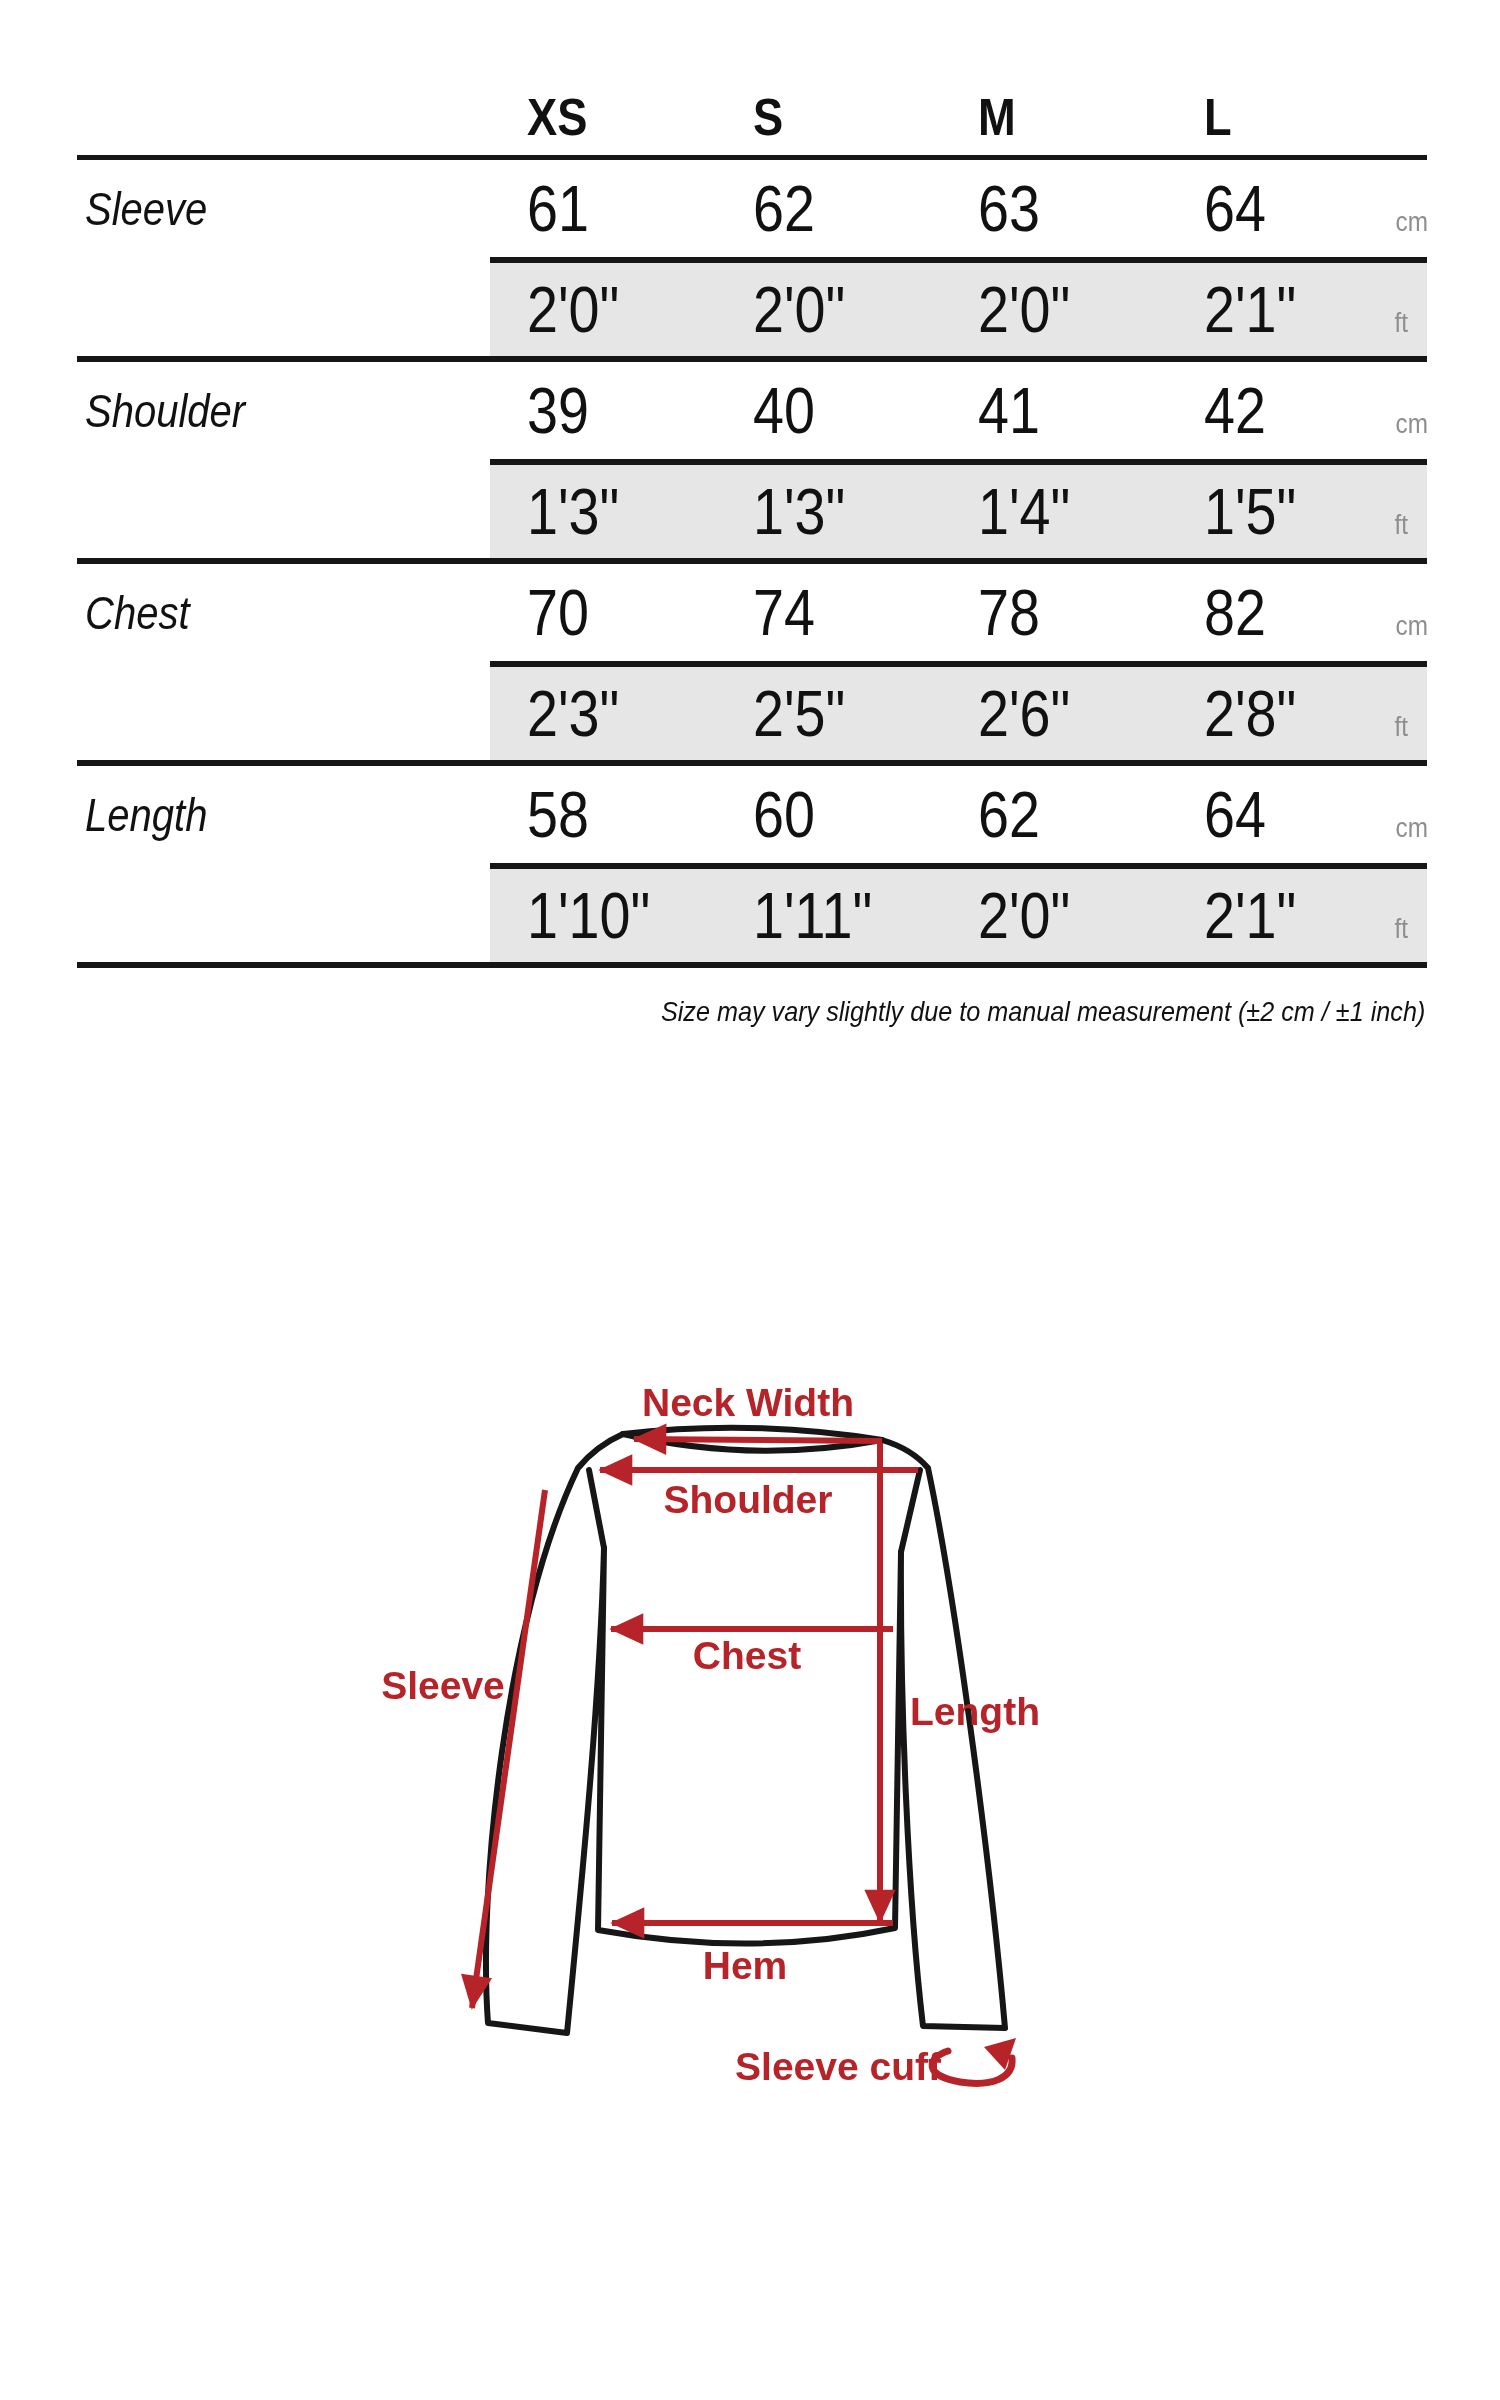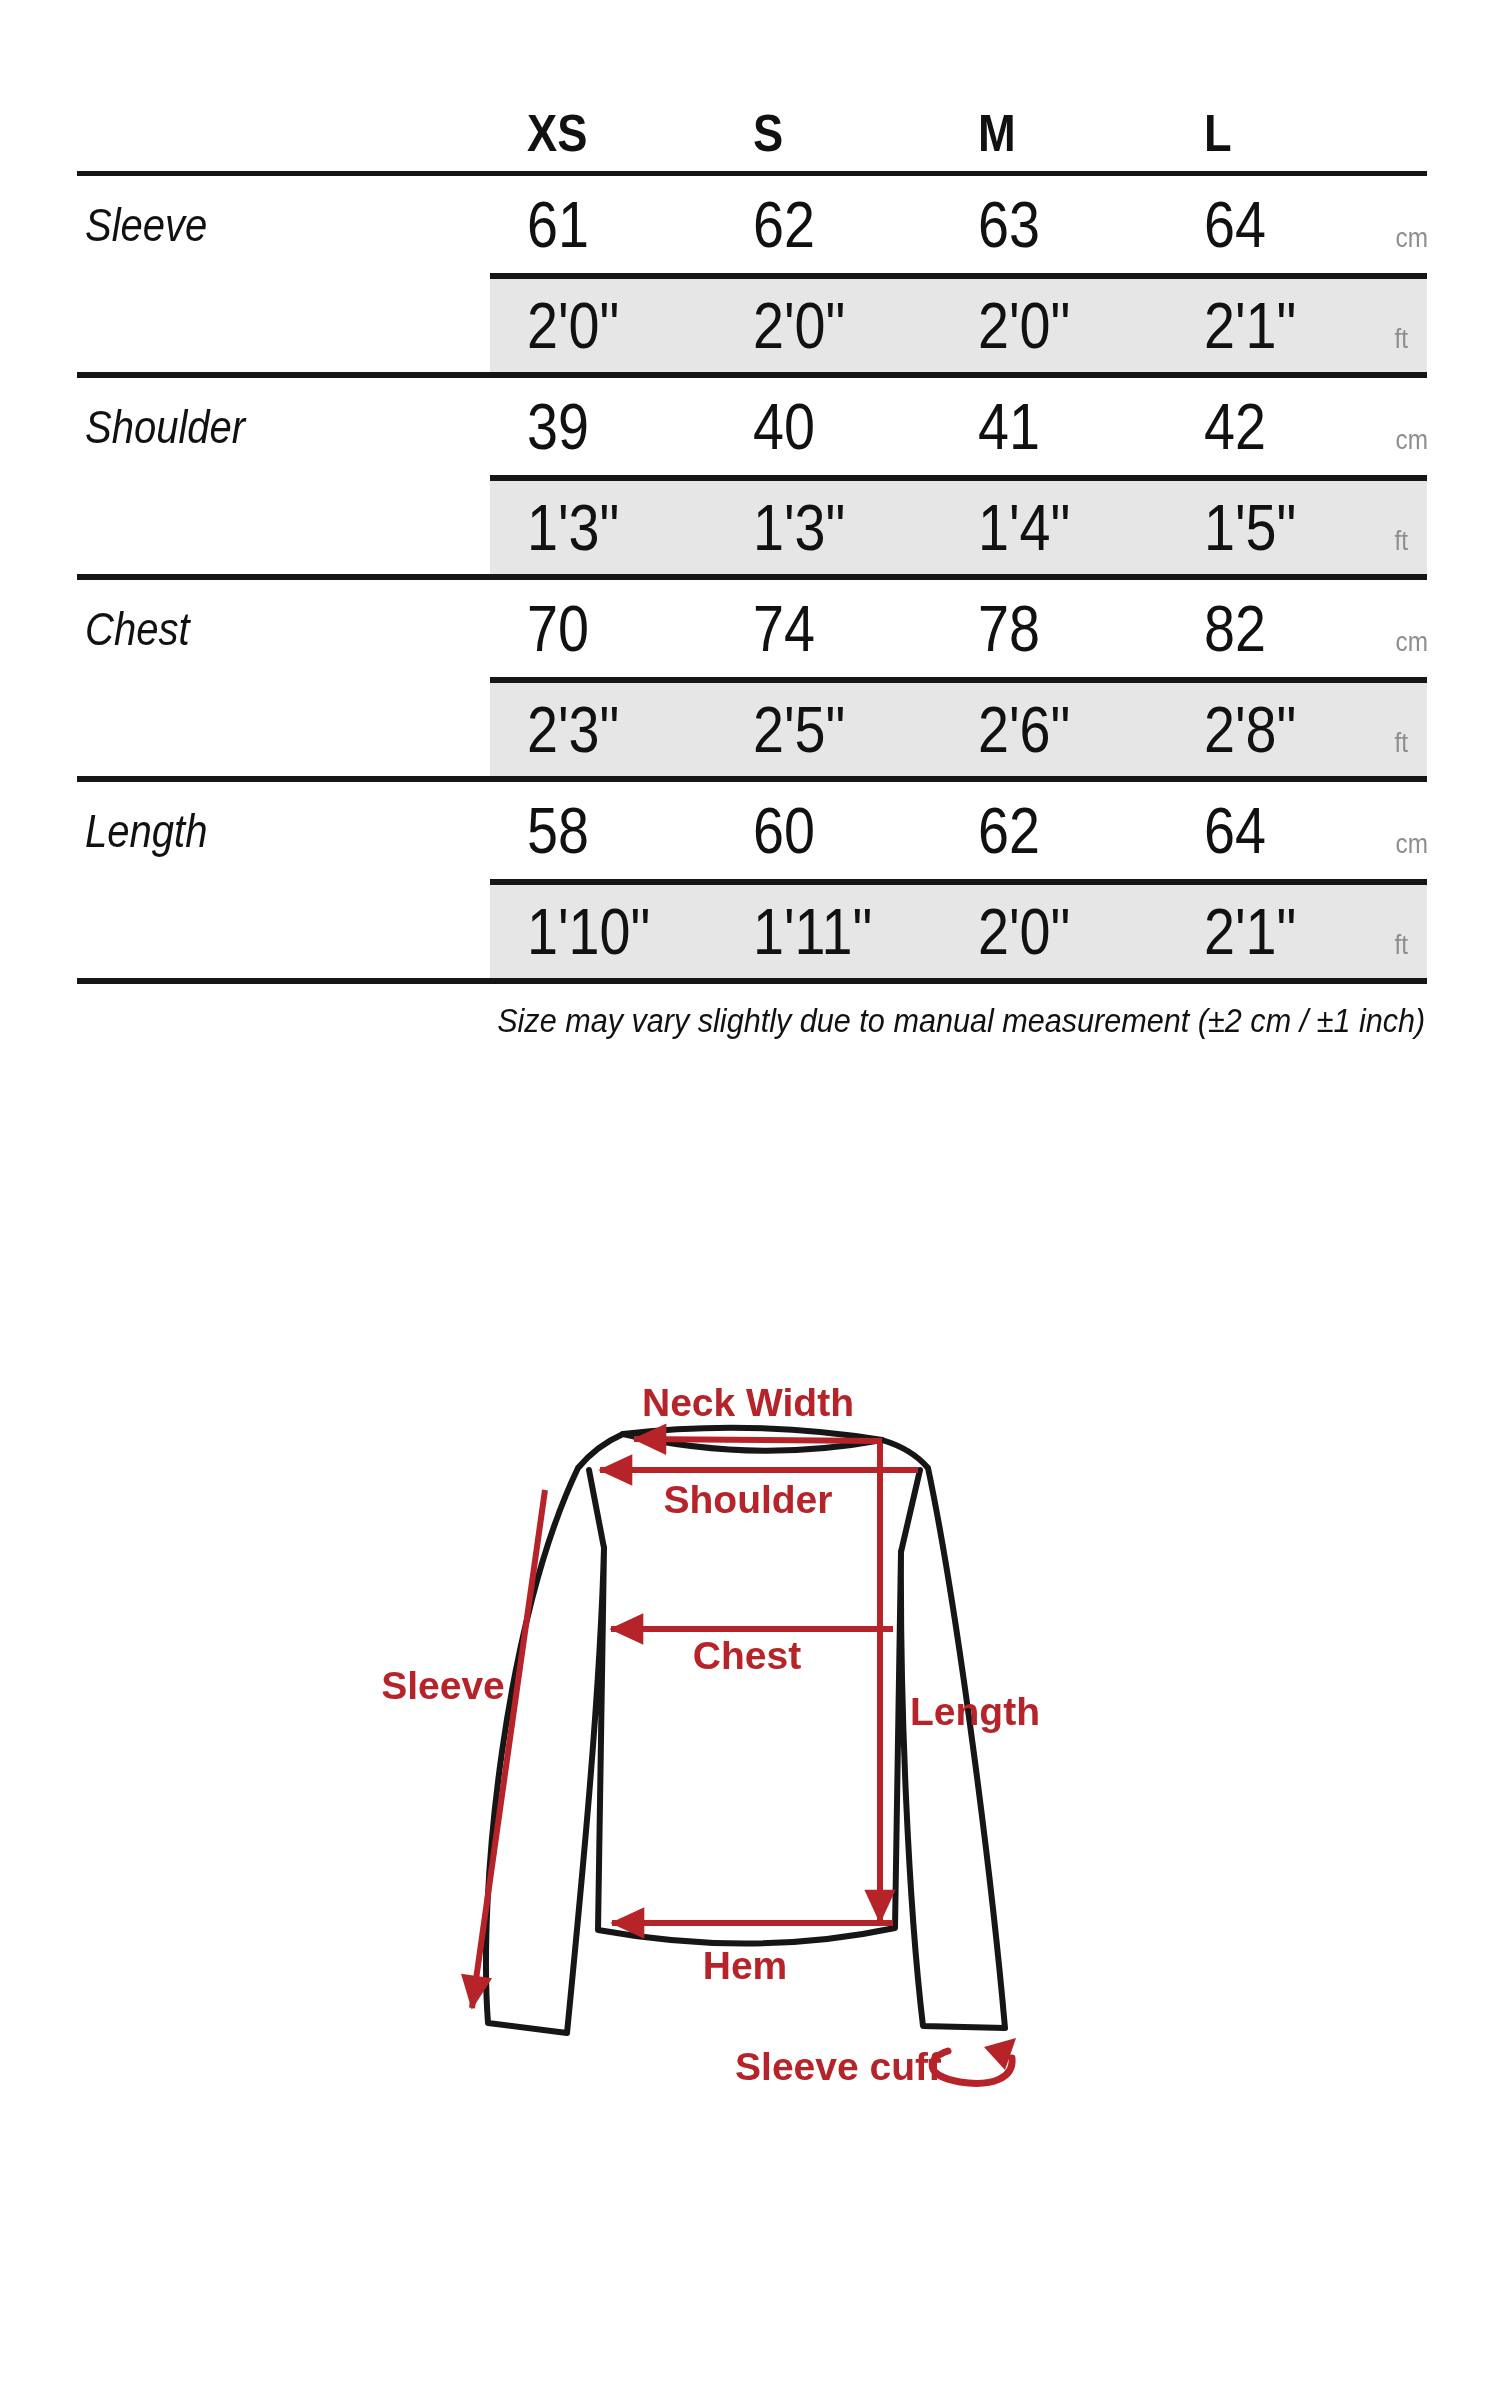--- a/index.html
+++ b/index.html
@@ -6,41 +6,41 @@
     --red:#B62328;
     --ink:#161616;
     --rowbg:#E7E6E6;
     --unitc:#8E8E8E;
   }
   html,body{margin:0;padding:0;}
   body{
     width:1500px;height:2400px;position:relative;background:#ffffff;
     font-family:"Liberation Sans", sans-serif;color:#111;overflow:hidden;
   }
-  .size-table{position:absolute;left:77px;top:76px;width:1350px;}
+  .size-table{position:absolute;left:77px;top:60px;width:1350px;}
   .grid{display:grid;grid-template-columns:413px 225.5px 225.5px 225.5px 225.5px 1fr;}
   .hdr-row{height:95px;align-items:end;}
   .hdr-cell{font-weight:bold;font-size:52px;line-height:1;padding:0 0 12px 37px;}
   .rule{background:var(--ink);width:100%;}
   .rule-top{height:5px;}
   .rule-group{height:6px;}
   .cm-row{height:97px;align-items:center;}
   .label-cell{font-style:italic;font-size:46px;padding-left:8px;}
   .val-cell{font-size:64px;padding-left:37px;line-height:1;}
   .unit-cell{text-align:center;padding-right:18px;font-size:27px;color:var(--unitc);transform:translateY(14px);}
   .ft-row{display:flex;}
   .ft-spacer{width:413px;flex:0 0 413px;}
   .ft-band{
     flex:1;background:var(--rowbg);border-top:6px solid var(--ink);
     height:99px;box-sizing:border-box;display:grid;
     grid-template-columns:225.5px 225.5px 225.5px 225.5px 1fr;align-items:center;
   }
   .cx{display:inline-block;transform:scaleX(0.87);transform-origin:0 50%;white-space:nowrap;}
   .cxr{display:inline-block;transform:scaleX(0.9);transform-origin:100% 50%;white-space:nowrap;}
-  .footnote{margin-top:17px;text-align:right;font-style:italic;font-size:34px;padding-right:2px;}
+  .footnote{margin-top:28px;text-align:right;font-style:italic;font-size:28px;padding-right:2px;}
   .diagram{position:absolute;left:0;top:1300px;width:1500px;height:900px;}
   .garment{stroke:var(--ink);stroke-width:6;fill:none;stroke-linejoin:round;stroke-linecap:round;}
   .redline{stroke:var(--red);stroke-width:6;fill:none;stroke-linecap:butt;}
   .redarc{stroke:var(--red);stroke-width:7;fill:none;stroke-linecap:round;}
   .redfill{fill:var(--red);}
   .dlabel{fill:var(--red);font-family:"Liberation Sans",sans-serif;font-weight:bold;font-size:39px;}
 </style>
 </head>
 <body>
 

